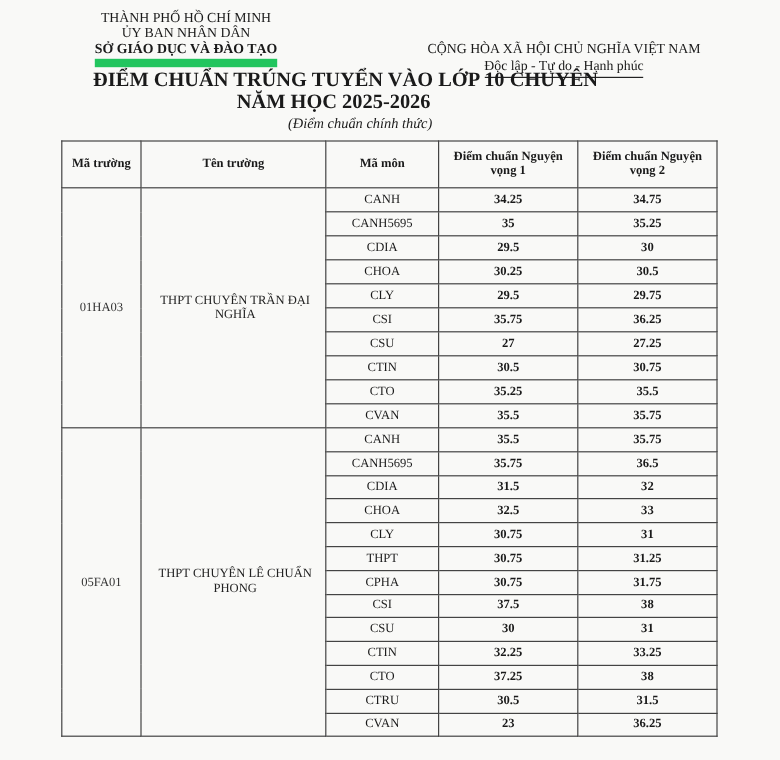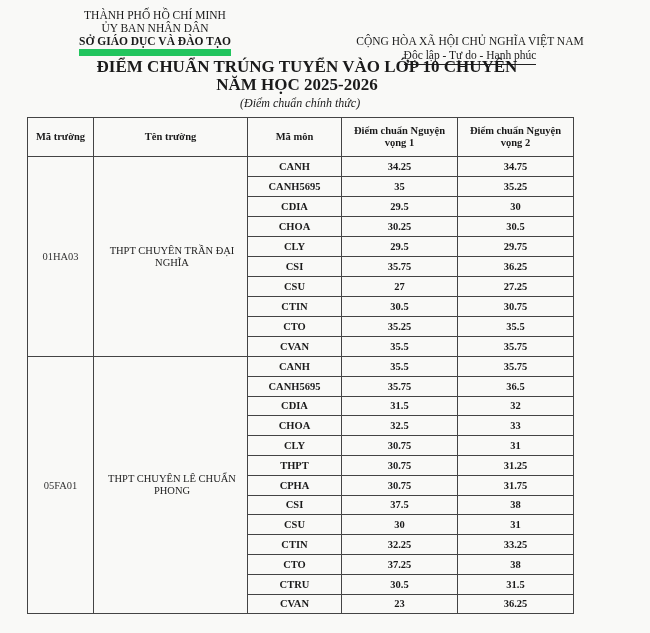--- a/index.html
+++ b/index.html
@@ -2,27 +2,27 @@
 <html><head>
 <meta charset="utf-8">
 <style>
   html, body { margin:0; padding:0; }
   body { width:650px; height:633px; background:#f9f9f7; font-family:"Liberation Serif", "DejaVu Serif", serif; color:#1a1a1a; position:relative; overflow:hidden; }
   .hdr-left { position:absolute; left:70px; top:9px; width:170px; text-align:center; font-size:11.5px; line-height:13px; }
   .hdr-left .bold { font-weight:bold; }
   .hdr-left .ul { display:inline-block; border-bottom:7px solid #22c55e; padding-bottom:1px; }
   .hdr-right { position:absolute; left:330px; top:12px; width:280px; text-align:center; font-size:11.5px; line-height:14px; font-weight:normal;margin-top:22px; }
   .hdr-right .ul { display:inline-block; border-bottom:1.2px solid #222; padding-bottom:2px; }
-  .title { position:absolute; left:0; top:58px; width:556px; text-align:center; font-weight:bold; font-size:17px; line-height:18px;margin-left:19px; }
+  .title { position:absolute; left:0; top:58px; width:556px; text-align:center; font-weight:bold; font-size:17px; line-height:18px; }
   .title .l1 { padding-left:20px; }
   .subtitle { position:absolute; left:240px; top:96px; width:200px; text-align:left; font-style:italic; font-size:12px; }
-  table { position:absolute; left:27px; top:117px; border-collapse:collapse; font-size:10.5px; }
+  table { position:absolute; left:51px; top:117px; border-collapse:collapse; font-size:10.5px; }
   td, th { border:1px solid #444; text-align:center; padding:0; }
   th { height:38px; font-weight:bold; line-height:12px; }
-  td.code { font-weight:bold; }
+  td.code { font-weight:normal; }
   td.num { font-weight:bold; }
   td.school-code { color:#333; }
   td.school-name { text-align:center; vertical-align:middle; padding-left:3px; color:#222; line-height:12px; }
   tr.g1 td.r { height:19px; }
   tr.g2 td.r { height:18.8px; }
   tr.group-start td { border-top:1.5px solid #333; }
   col.c1 { width:66px; } col.c2 { width:154px; } col.c3 { width:94px; } col.c4 { width:116px; } col.c5 { width:116px; }
 </style>
 </head>
 <body>

